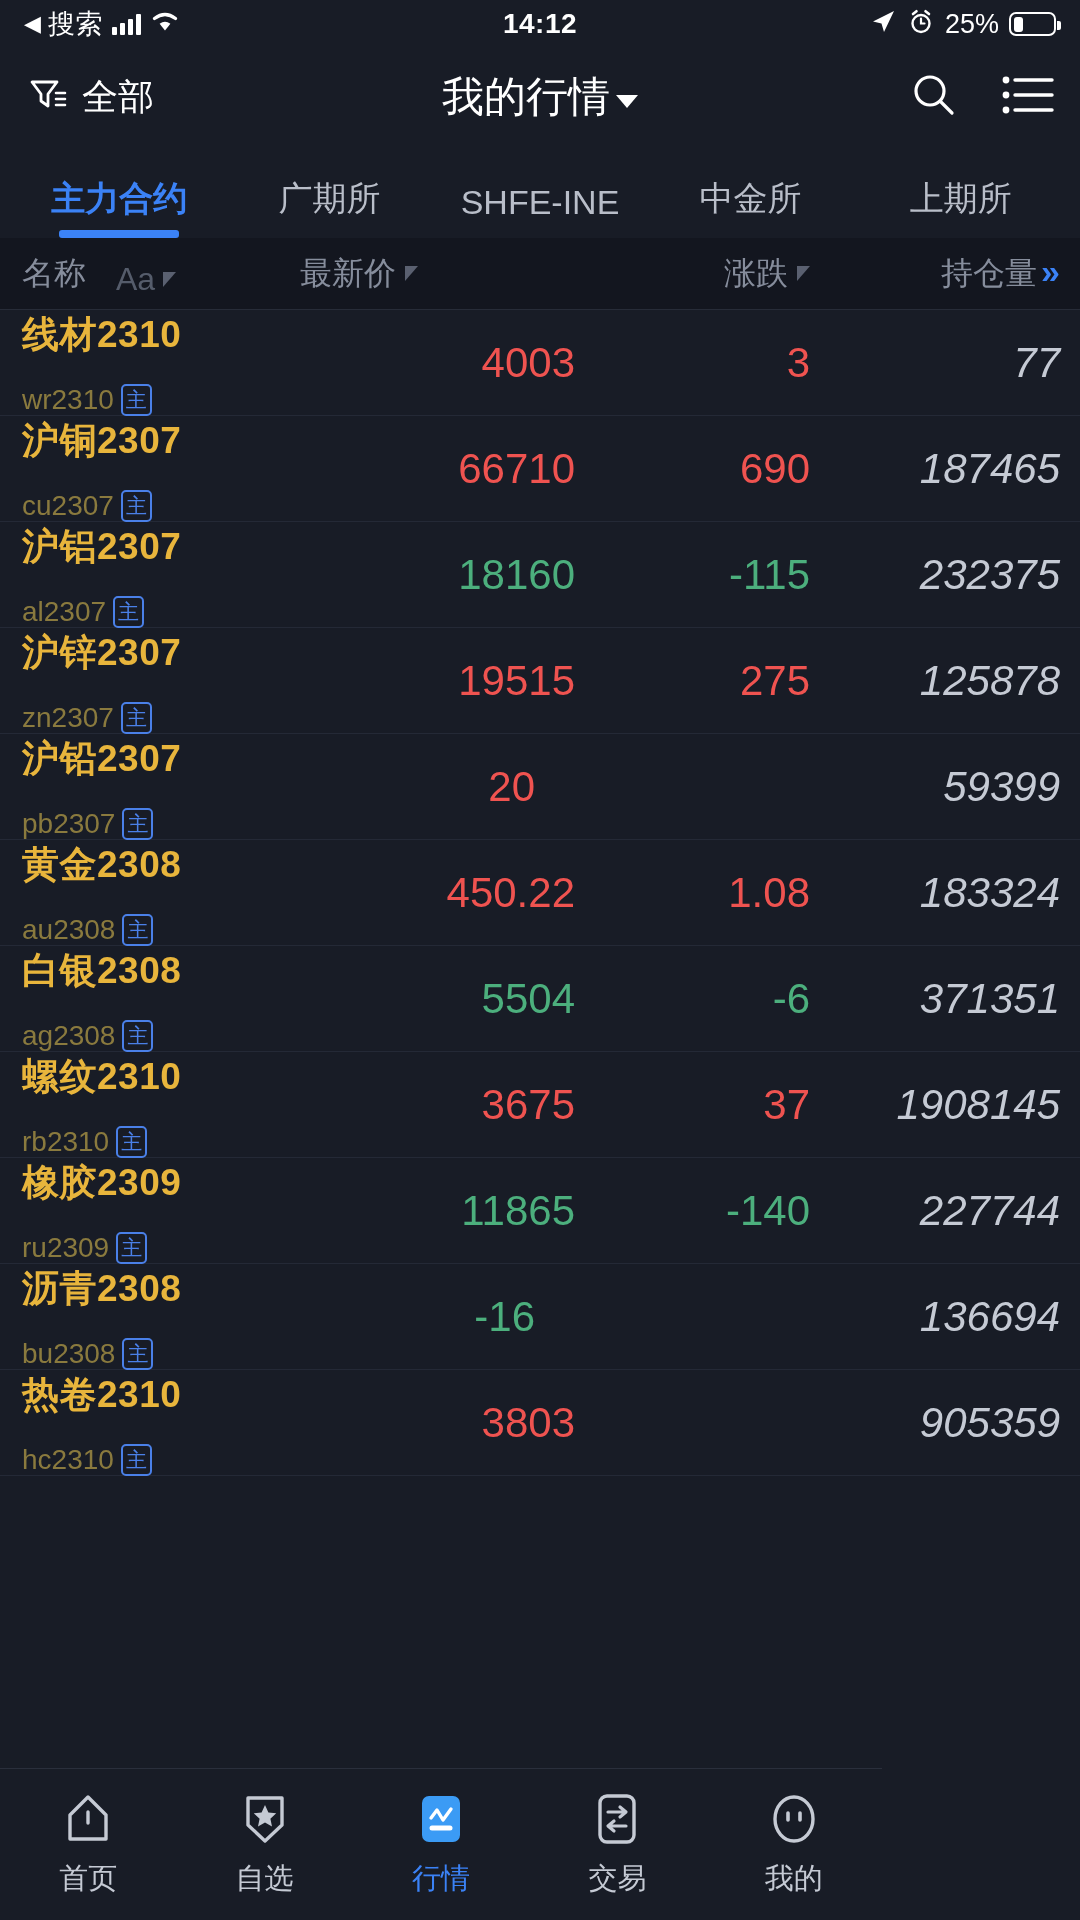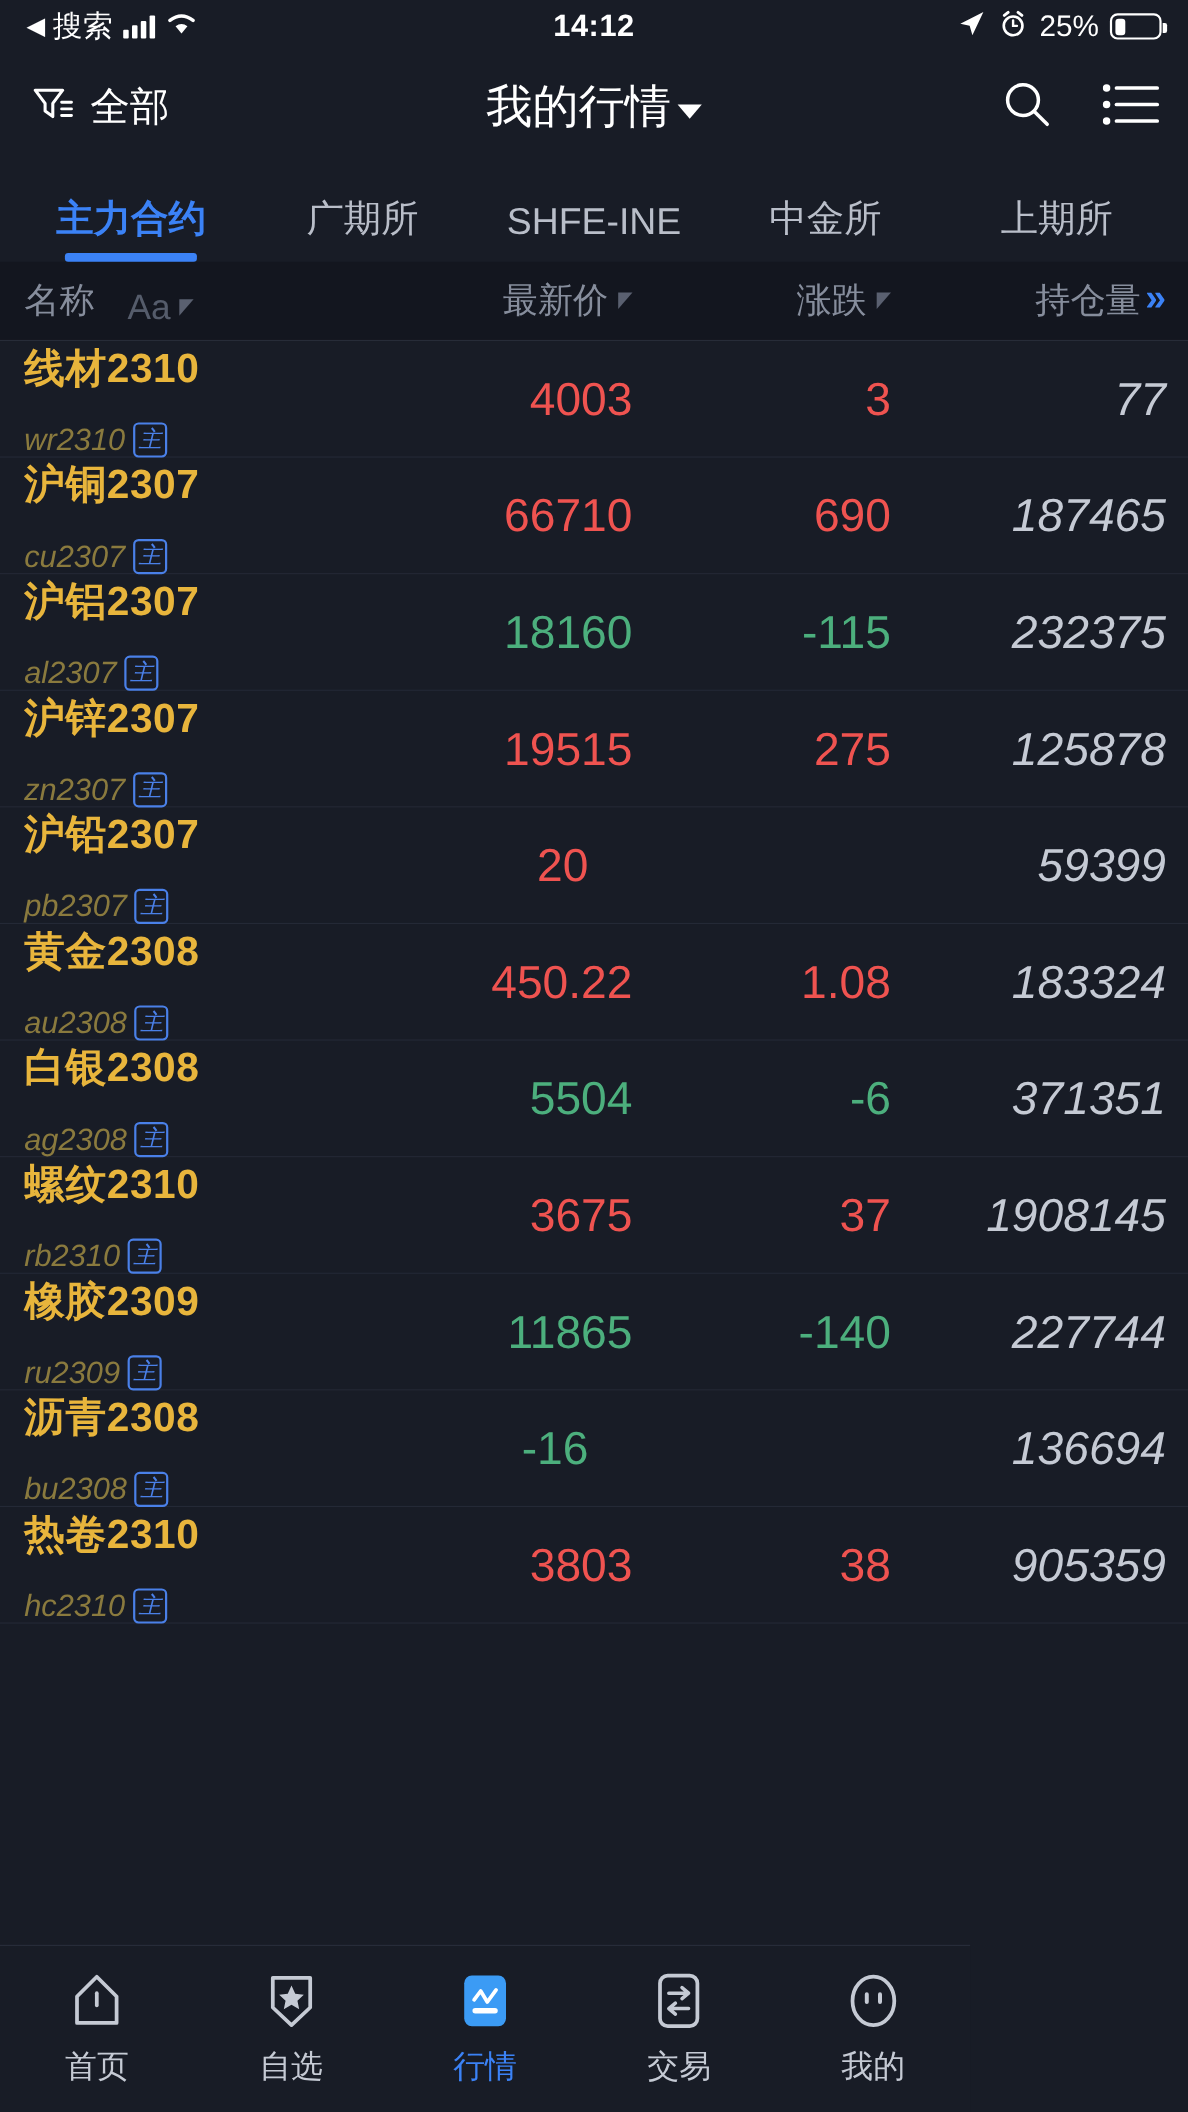--- a/index.html
+++ b/index.html
@@ -63,38 +63,38 @@
     bottom:0; width:120px; height:8px; background:#3b82f6; border-radius:3px;
   }
   
   .colhead{
     display:flex; align-items:center; height:72px;
     background:#13161f; color:#868d9c; font-size:32px;
     border-bottom:1px solid #272c38;
   }
   .ch-name{ width:300px; padding-left:22px; display:flex; align-items:center; gap:30px;}
   .ch-aa{ color:#555c6b; font-size:32px; display:flex; align-items:center; gap:8px;margin-top:12px;}
-  .ch-price{ width:275px; text-align:right; display:flex; justify-content:flex-end; align-items:center; gap:9px;}
+  .ch-price{ width:275px; text-align:right; display:flex; align-items:center; gap:9px;}
   .ch-chg{ width:235px; text-align:right; display:flex; justify-content:flex-end; align-items:center; gap:9px;}
   .ch-oi{ flex:1; text-align:right; padding-right:20px; display:flex; justify-content:flex-end; align-items:flex-start; gap:4px;}
   .sorttri{
     width:0;height:0;border-left:13px solid transparent;
     border-bottom:15px solid #5a6070; transform:rotate(180deg);
     display:inline-block;
   }
   .dchev{ color:#3b82f6; font-size:34px; font-weight:700; }
   
   .rows{ width:100%; }
   .row{
     height:106px; display:flex; align-items:center;
     border-bottom:1px solid #242936;
   }
   .c-name{ width:300px; padding-left:22px; }
   .nm{ color:#e8b53c; font-size:37px; font-weight:600; letter-spacing:.5px;}
-  .sub{ display:flex; align-items:flex-start; gap:7px; margin-top:24px;font-style:italic; }
+  .sub{ display:flex; align-items:flex-start; gap:7px; margin-top:24px; }
   .code{ color:#8a7a3e; font-size:28px; }
   .badge{
     color:#4a80e8; border:2px solid #4a80e8; border-radius:5px;
     font-size:21px; line-height:1; padding:3px 3px 4px; min-width:27px;
     text-align:center;
   }
   .c-price{ width:275px; text-align:right; font-size:42px; }
   .c-chg{ width:235px; text-align:right; font-size:42px; }
   .c-oi{ flex:1; text-align:right; padding-right:20px; font-size:42px; color:#c5cad4;font-style:italic; }
   .up{ color:#ef5350; } .down{ color:#4caf7d; }
@@ -335,21 +335,20 @@
     </div>
     <div class="row">
       <div class="c-name">
         <div class="nm">热卷2310</div>
         <div class="sub">
           <span class="code">hc2310</span>
           <span class="badge">主</span>
         </div>
       </div>
       <div class="c-price up">3803</div>
-      <div class="c-chg up">38</div>
       <div class="c-oi">905359</div>
     </div>
   </div>
 
 <div class="tabbar" id="tabbar">
     <div class="nav">
       <span class="nicon">
         <svg width="58" height="58" viewBox="0 0 58 58">
           <path d="M29 7 L47 25 V49 H11 V25 Z" fill="none" stroke="#c5cad4" stroke-width="3.4" stroke-linejoin="round"></path>
           <path d="M29 22 V33" stroke="#c5cad4" stroke-width="3.4" stroke-linecap="round"></path>

